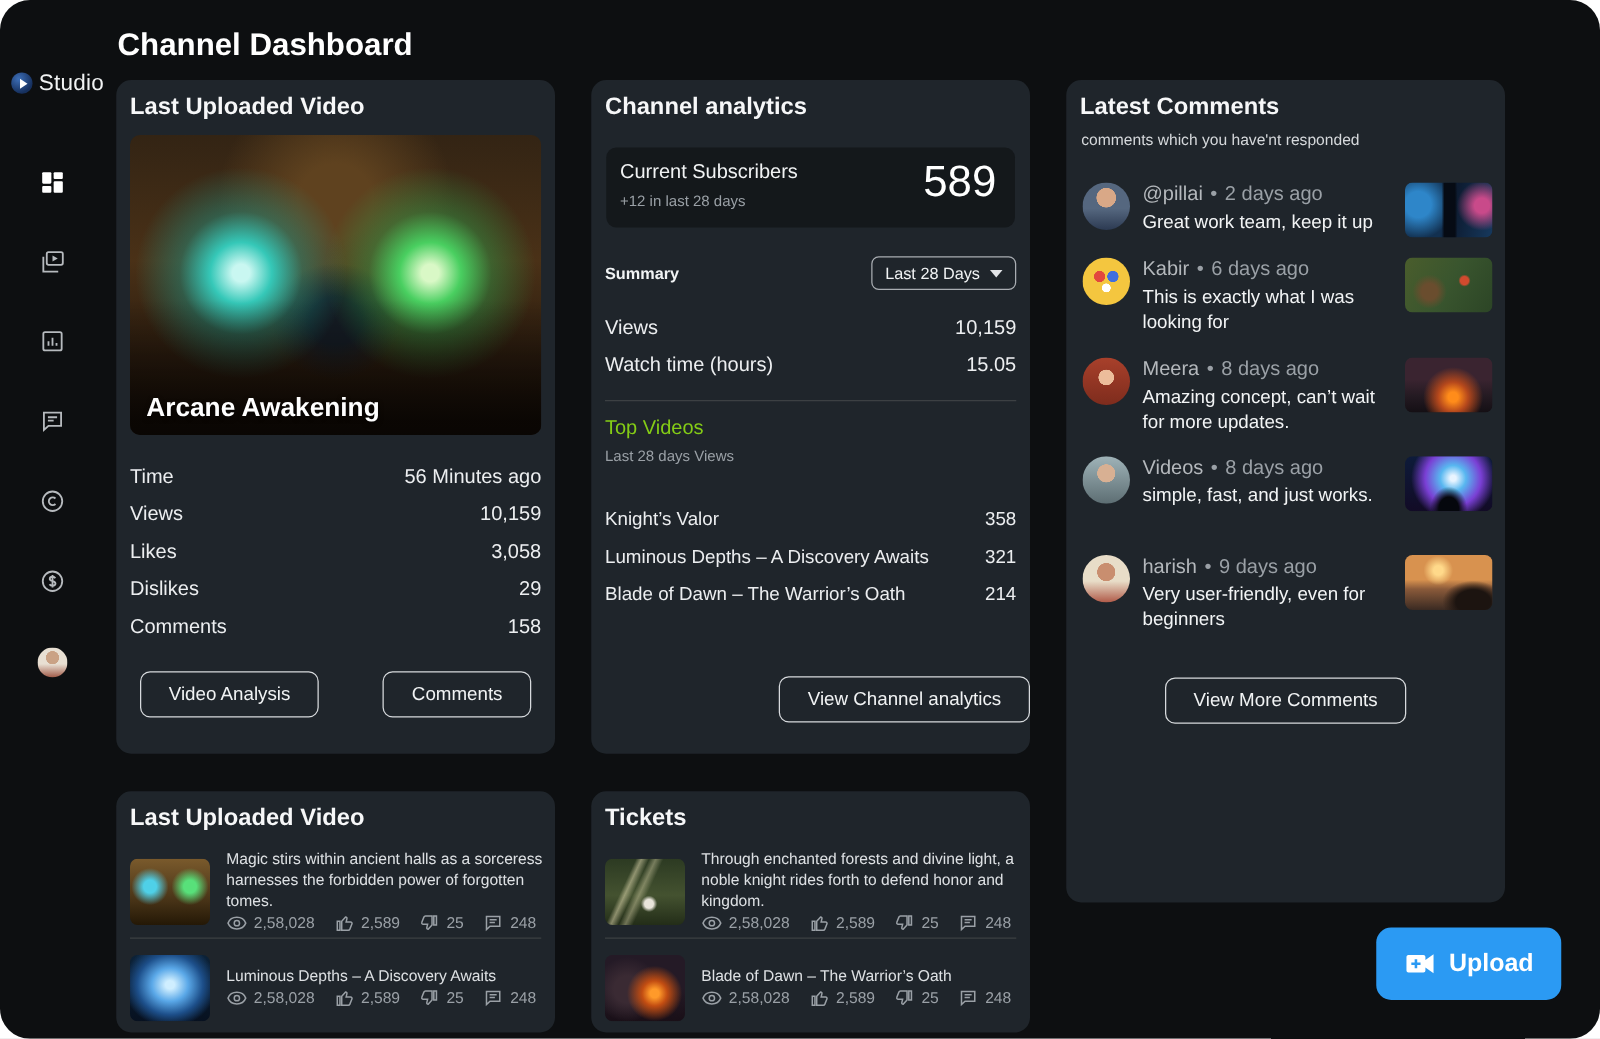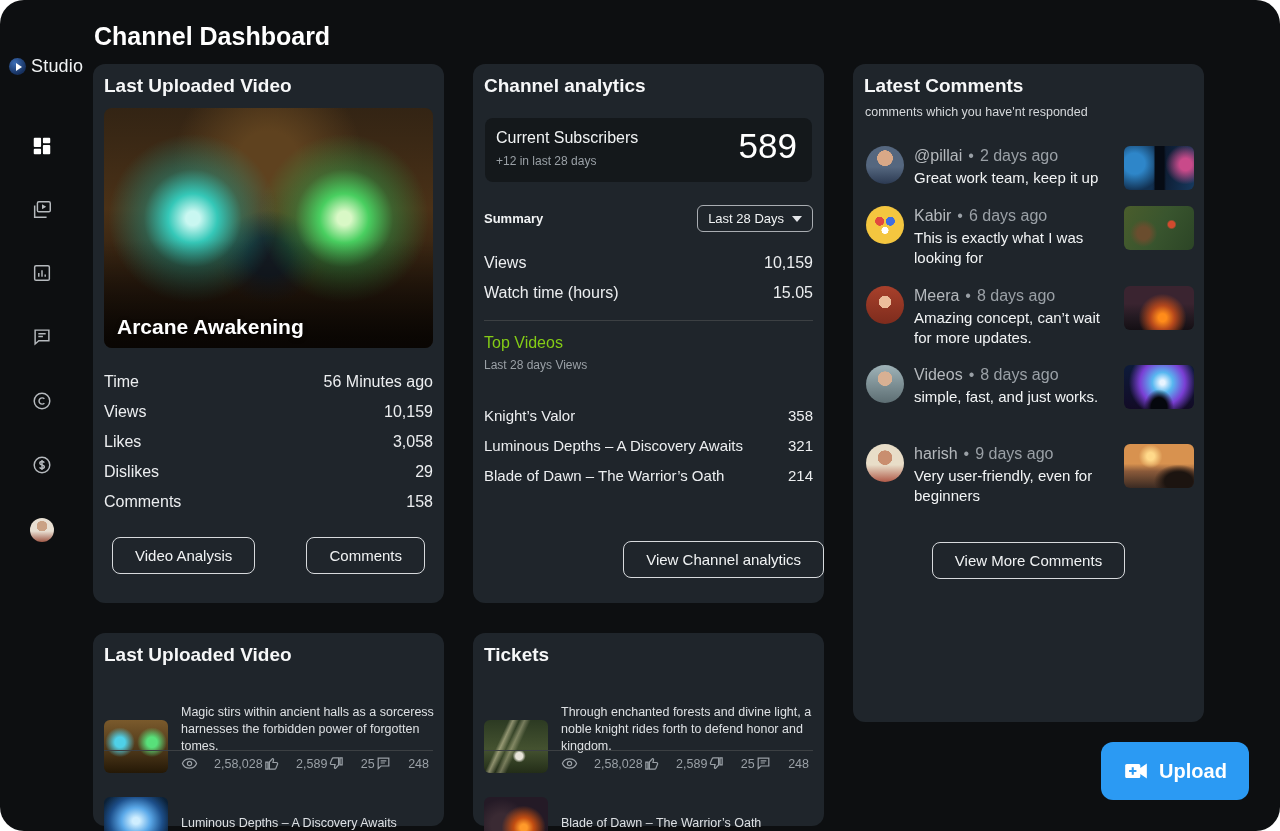--- a/index.html
+++ b/index.html
@@ -78,30 +78,30 @@
   .c-text{font-size:15px;color:#f2f4f5;line-height:20px;margin-top:3px;}
   .c-thumb{width:70px;height:44px;border-radius:6px;flex:none;}
   .tm-cyber{background:linear-gradient(90deg,transparent 42%,#060b14 45% 57%,transparent 60%),radial-gradient(circle at 15% 40%,#2e86c9 0 16%,transparent 42%),radial-gradient(circle at 88% 42%,#c94a8a 0 9%,transparent 30%),linear-gradient(100deg,#123050 0 45%,#0d1b30 55%,#16395e);}
   .tm-forest{background:radial-gradient(circle at 68% 42%,#d14a2e 0 6%,transparent 9%),radial-gradient(circle at 28% 62%,#6a4d2e 0 11%,transparent 24%),linear-gradient(120deg,#4a5d2c,#39552e 50%,#2c4526);}
   .tm-volcano{background:radial-gradient(circle at 55% 72%,#ff8c1a 0 8%,#b5481c 24%,transparent 48%),linear-gradient(180deg,#3a2430 0 40%,#241a22 70%,#140f14);}
   .tm-nebula{background:radial-gradient(ellipse at 50% 96%,#05070d 0 16%,transparent 30%),radial-gradient(circle at 55% 40%,#e8f4ff 0 5%,#58b7f0 22%,#7a3fd4 48%,transparent 72%),linear-gradient(180deg,#0d1b3a,#120b26);}
   .tm-desert{background:radial-gradient(circle at 38% 28%,#ffd98a 0 7%,transparent 22%),radial-gradient(ellipse at 78% 85%,#1c1410 0 18%,transparent 32%),linear-gradient(180deg,#d8924f 0 45%,#8a5a3a 62%,#3a2a22);}
   .cm-btn{position:absolute;left:0;right:0;top:478px;display:flex;justify-content:center;}
 
   
-  .v-item{position:absolute;left:11px;right:10px;display:flex;align-items:flex-end;cursor:pointer;margin-top:33px;}
+  .v-item{position:absolute;left:11px;right:10px;display:flex;align-items:center;cursor:pointer;}
   .v-thumb{width:64px;height:53px;border-radius:6px;flex:none;}
   .tm-sorceress{background:radial-gradient(circle at 25% 42%,#4fd0e8 0 9%,transparent 26%),radial-gradient(circle at 75% 42%,#58e07a 0 9%,transparent 26%),linear-gradient(180deg,#7a5a2c,#4a3518 60%,#241806);}
   .tm-luminous{background:radial-gradient(ellipse at 50% 45%,#cfeeff 0 8%,#5aa8e8 32%,#1d4f8a 58%,transparent 82%),linear-gradient(180deg,#0c2238,#071120);}
   .tm-knight{background:linear-gradient(115deg,transparent 28%,rgba(255,244,200,.45) 33%,transparent 40%,rgba(255,244,200,.35) 46%,transparent 53%),radial-gradient(circle at 55% 68%,#e8e4da 0 7%,transparent 13%),linear-gradient(180deg,#2c3a22,#445230 55%,#232d18);}
   .tm-blade{background:radial-gradient(circle at 62% 58%,#ff9a2a 0 7%,#c24d12 20%,transparent 44%),radial-gradient(circle at 28% 52%,#3a2a33 0 20%,transparent 48%),linear-gradient(180deg,#241a26 0 50%,#190f17);}
   .v-mid{flex:1;margin-left:13px;display:flex;flex-direction:column;justify-content:space-between;min-width:0;}
   .v-text{font-size:12.5px;line-height:17px;color:#dde0e3;}
   .v-stats{display:flex;justify-content:space-between;align-items:center;width:248px;color:#9aa0a6;font-size:12.5px;margin-bottom:1px;}
-  .v-stat{display:flex;align-items:center;gap:16px;}
+  .v-stat{display:flex;align-items:center;gap:5px;}
   .v-stat svg{width:17px;height:17px;display:block;}
   .hr2{position:absolute;left:11px;right:11px;top:117px;height:1px;background:#3c4043;}
 
   
   .upload-btn{position:absolute;left:1101px;top:742px;width:148px;height:58px;border-radius:12px;background:#2b9af3;border:none;display:flex;align-items:center;justify-content:center;gap:10px;color:#fff;font-size:20px;font-weight:700;cursor:pointer;}
   .upload-btn svg{width:26px;height:26px;}
 </style>
 </head>
 <body>
 

